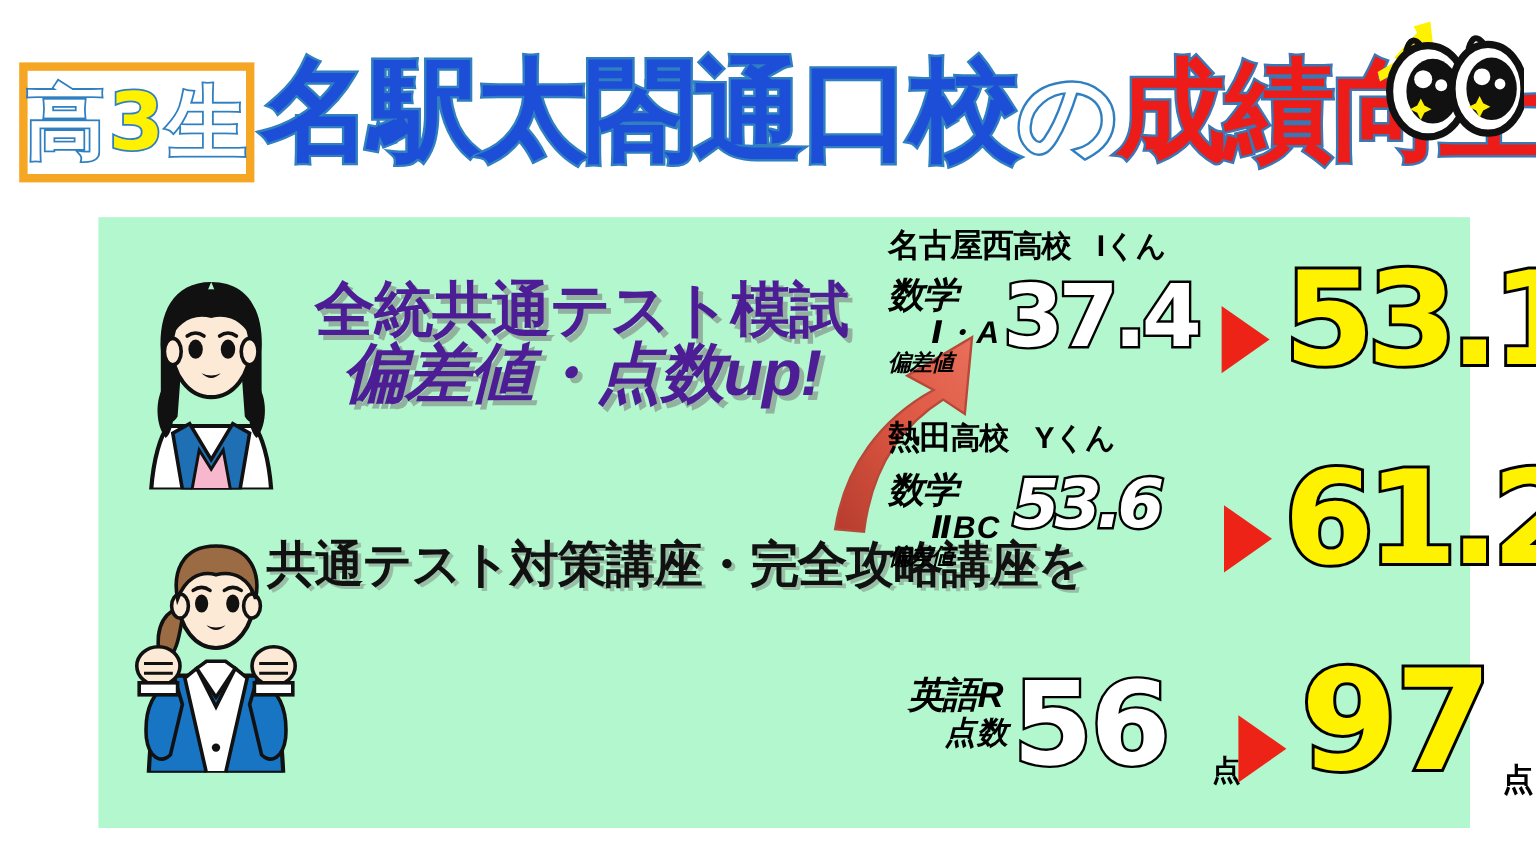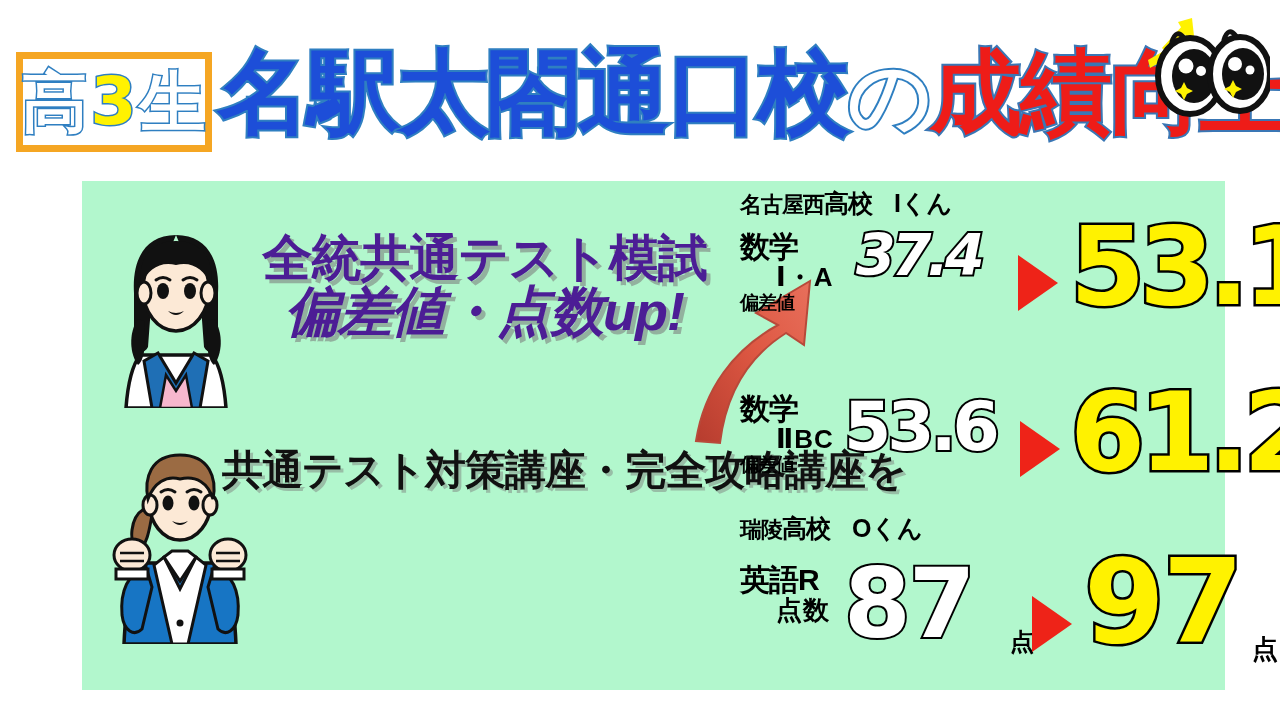--- a/index.html
+++ b/index.html
@@ -93,27 +93,27 @@
   .results{position:absolute;left:650px;top:10px;width:500px;height:495px;}
   .rrow{position:absolute;left:0;width:500px;height:165px;}
   .rrow.r0{top:0;}
   .rrow.r1{top:160px;}
   .rrow.r2{top:325px;}
 
   .school-line{
     position:absolute;left:8px;top:0px;white-space:nowrap;
     font-weight:bold;color:#000;line-height:1;
   }
-  .school{font-size:22px;letter-spacing:-1px;}
+  .school{font-size:27px;letter-spacing:-1px;}
   .kou{font-size:25px;letter-spacing:-1px;text-align:center;}
   .pupil{font-size:25px;margin-left:22px;letter-spacing:0px;}
 
   .subject-block{
     position:absolute;left:8px;top:40px;width:112px;
-    font-weight:bold;color:#000;line-height:1.08;text-align:left;
+    font-weight:bold;color:#000;line-height:1.08;text-align:left;font-style:italic;
   }
   .sub-1{font-size:30px;letter-spacing:-1px;}
   .sub-2{font-size:26px;letter-spacing:1px;margin-left:36px;}
   .sub-3{font-size:19px;letter-spacing:-1px;margin-top:2px;}
 
   .val-before{
     position:absolute;left:118px;top:34px;
     font-family:"DejaVu Sans",sans-serif;
     font-size:84px;font-weight:bold;line-height:1;
     color:#ffffff;
@@ -142,30 +142,30 @@
     -webkit-text-stroke:5px #000000;
     paint-order:stroke fill;
     letter-spacing:-6px;white-space:nowrap;
   }
   .unit-a{
     position:absolute;left:500px;top:100px;
     font-size:26px;font-weight:bold;color:#000;
   }
 
   
-  .r0 .val-before{left:124px;top:36px;font-size:57px;font-style:italic;}
+  .r0 .val-before{left:104px;top:36px;font-size:72px;}
   .r0 .val-after{left:338px;top:22px;font-size:108px;}
   .r0 .tri{left:286px;top:64px;}
 
   .r1 .subject-block{top:42px;}
-  .r1 .val-before{left:112px;top:42px;font-size:68px;}
+  .r1 .val-before{left:112px;top:42px;font-size:56px;font-style:italic;}
   .r1 .val-after{left:338px;top:28px;font-size:108px;}
   .r1 .tri{left:288px;top:70px;}
 
-  .r2 .subject-block{top:48px;}
+  .r2 .subject-block{top:48px;text-align:center;}
   .r2 .val-before{left:112px;top:40px;font-size:96px;letter-spacing:-2px;}
   .r2 .unit-b{left:278px;top:110px;}
   .r2 .tri{left:300px;top:80px;}
   .r2 .val-after{left:352px;top:28px;font-size:116px;letter-spacing:-2px;}
   .r2 .unit-a{left:520px;top:116px;}
 </style>
 </head>
 <body>
 
 <div class="stage">
@@ -309,42 +309,42 @@
           <div class="sub-3">偏差値</div>
         </div>
         <div class="val-before">37.4</div>
         <div class="unit-b"></div>
         <div class="tri"></div>
         <div class="val-after">53.1</div>
         <div class="unit-a"></div>
       </div>
 
       <div class="rrow r1">
+        <div class="school-line">
+          <span class="school">熱田</span><span class="kou">高校</span><span class="pupil">Yくん</span>
+        </div>
         <div class="subject-block">
           <div class="sub-1">数学</div>
           <div class="sub-2">ⅡBC</div>
           <div class="sub-3">偏差値</div>
         </div>
         <div class="val-before">53.6</div>
         <div class="unit-b"></div>
         <div class="tri"></div>
         <div class="val-after">61.2</div>
         <div class="unit-a"></div>
       </div>
 
       <div class="rrow r2">
-        <div class="school-line">
-          <span class="school">瑞陵</span><span class="kou">高校</span><span class="pupil">Oくん</span>
-        </div>
         <div class="subject-block">
           <div class="sub-1">英語R</div>
           <div class="sub-2">点数</div>
           <div class="sub-3"></div>
         </div>
-        <div class="val-before">87</div>
+        <div class="val-before">56</div>
         <div class="unit-b">点</div>
         <div class="tri"></div>
         <div class="val-after">97</div>
         <div class="unit-a">点</div>
       </div>
 
     </div>
   </div>
 </div>
 

